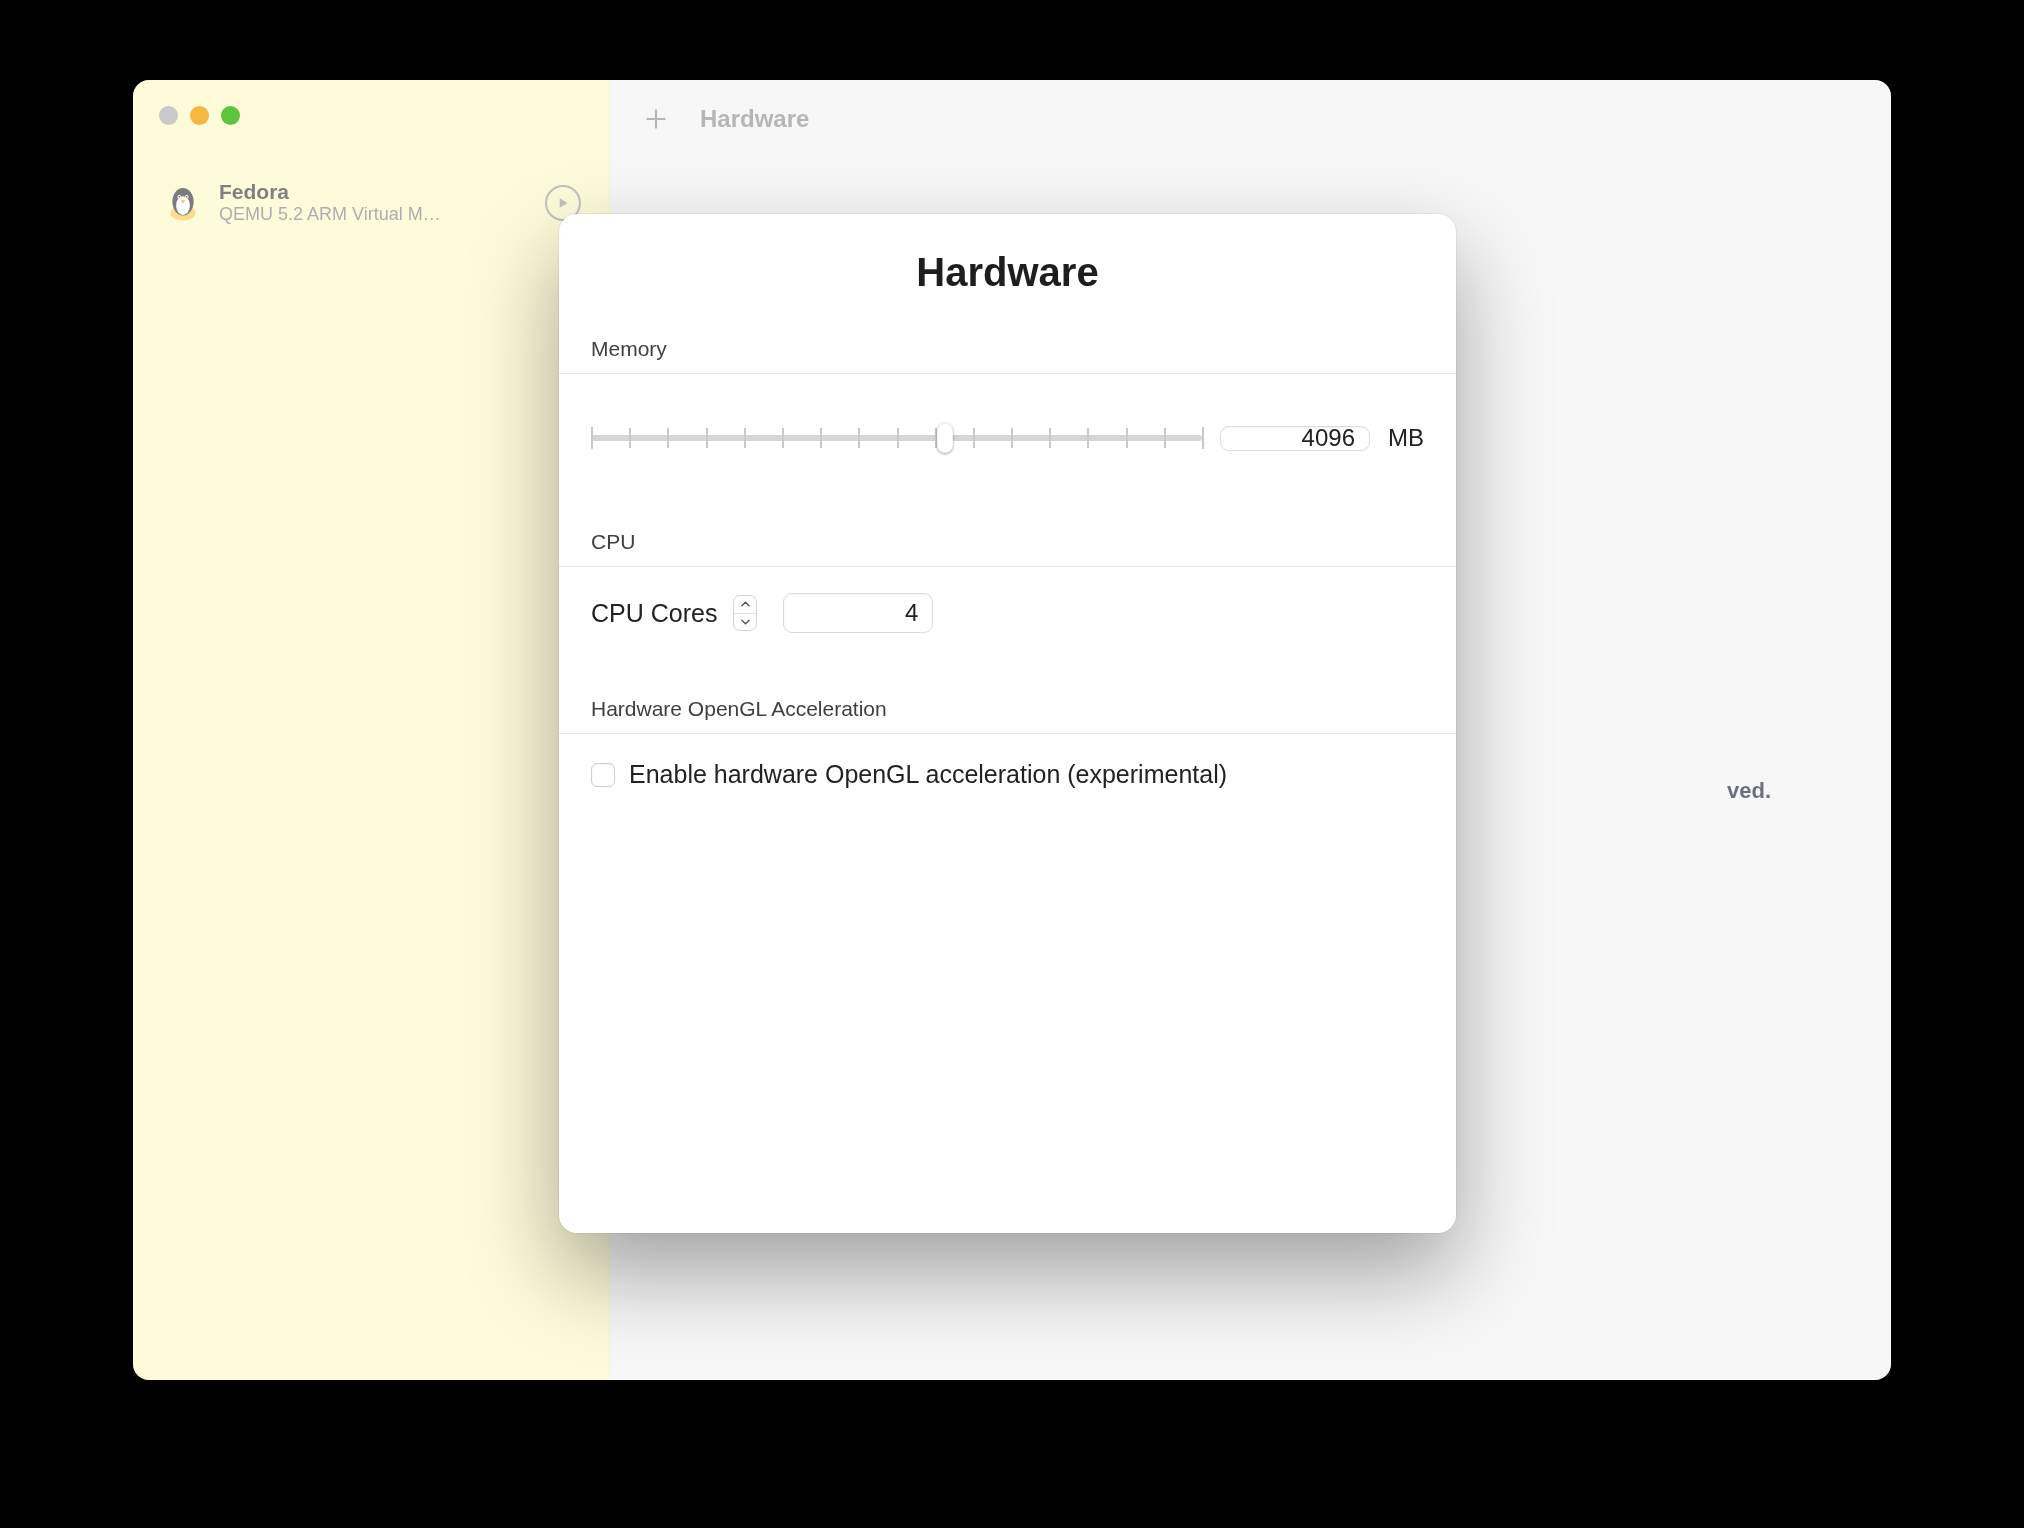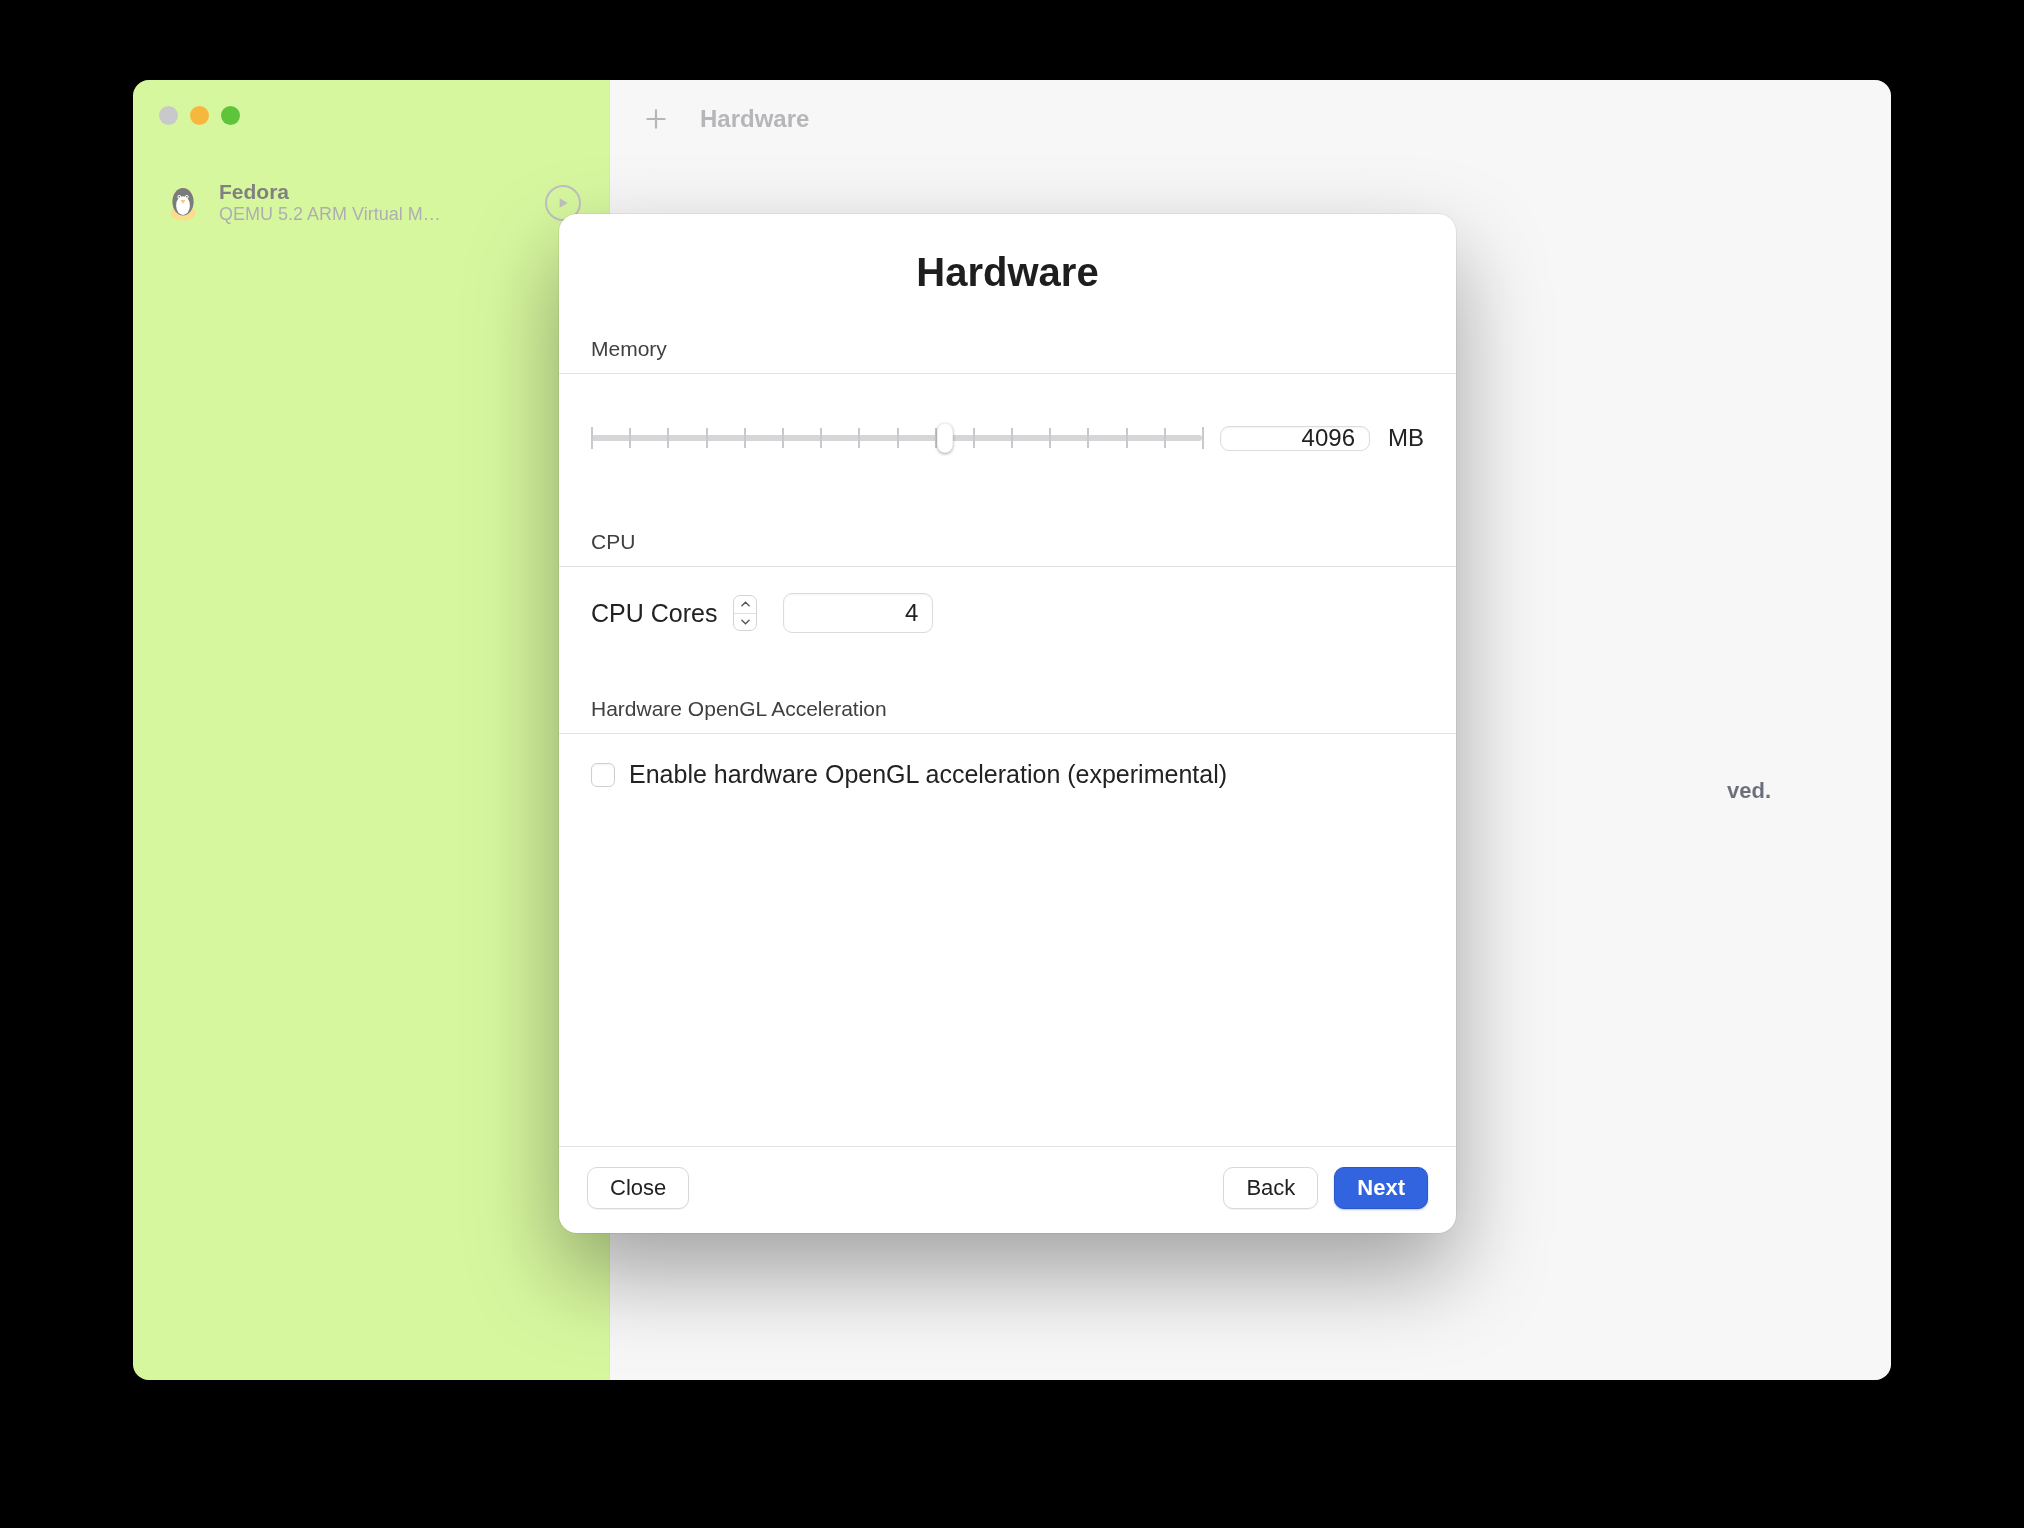--- a/index.html
+++ b/index.html
@@ -11,21 +11,21 @@
     position: absolute;
     left: 133px; top: 80px;
     width: 1758px; height: 1300px;
     border-radius: 16px;
     overflow: hidden;
     box-shadow: 0 30px 80px rgba(0,0,0,.55), 0 0 0 1px rgba(0,0,0,.06);
     display: flex;
   }
   .sidebar {
     width: 477px;
-    background: #bef264;
+    background: #fef9c3;
     display: flex; flex-direction: column;
     border-right: 1px solid rgba(0,0,0,.04);
   }
   .traffic { position: absolute; left: 26px; top: 26px; display:flex; gap:12px; z-index:3;}
   .traffic .dot { width:19px; height:19px; border-radius:50%; background:#c9c9cb; }
   .traffic .dot.yellow { background:#f6b73e; }
   .traffic .dot.green { background:#5ec43c; }
   .sidebar-list { margin-top: 90px; padding: 0 18px; }
   .vm-item {
     display:flex; align-items:center; gap:14px;
@@ -273,21 +273,14 @@
     <div class="section-label">Hardware OpenGL Acceleration</div>
     <div class="divider"></div>
     <div class="section-body">
       <div class="gl-row">
         <div class="checkbox"></div>
         <span class="gl-label">Enable hardware OpenGL acceleration (experimental)</span>
       </div>
     </div>
 
     <div class="sheet-spacer"></div>
-    <div class="sheet-footer">
-      <div class="btn">Close</div>
-      <div class="footer-right">
-        <div class="btn">Back</div>
-        <div class="btn primary">Next</div>
-      </div>
-    </div>
   </div>
 </div>
 
 </body></html>

